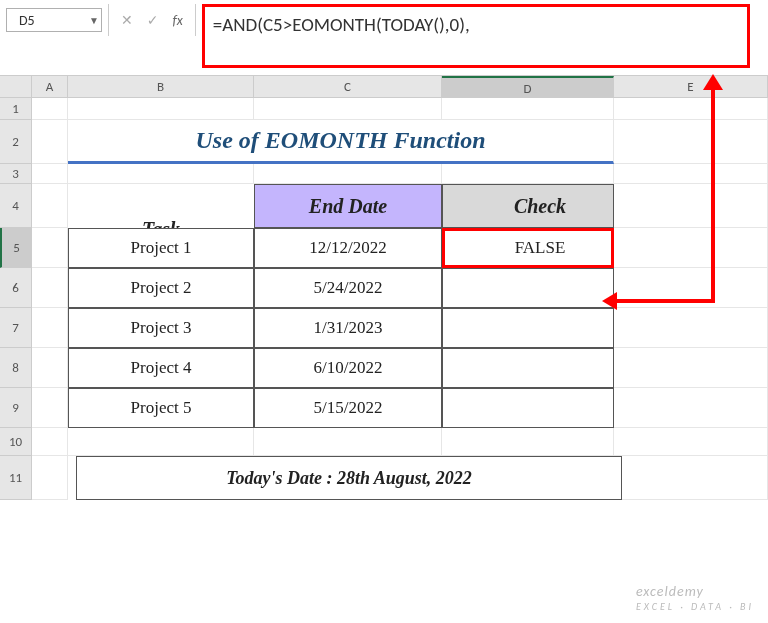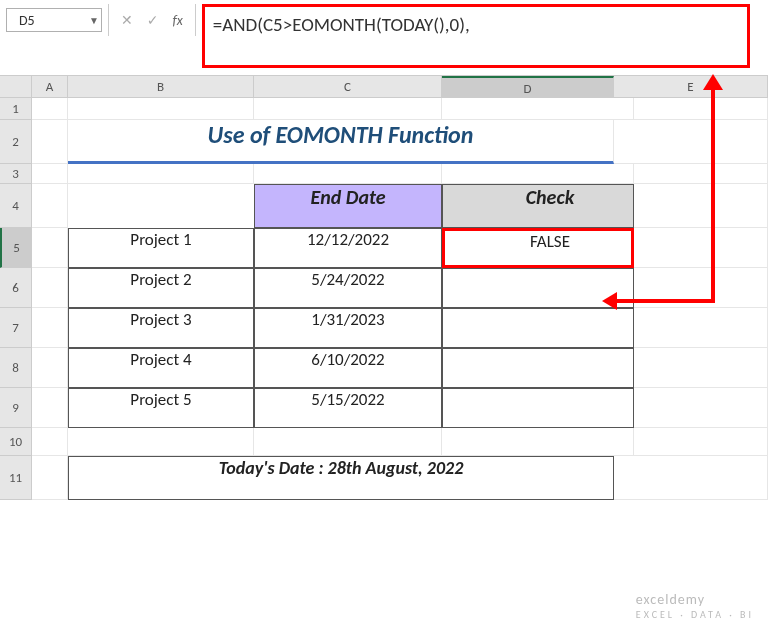--- a/index.html
+++ b/index.html
@@ -110,30 +110,31 @@
       display: flex;
       align-items: center;
       justify-content: center;
     }
     .rh5 { background: #ccc; border-left: 2px solid #217346; }
     .cell {
       border-right: 1px solid #e6e6e6;
       border-bottom: 1px solid #e6e6e6;
       background: #fff;
       display: flex;
-      align-items: flex-start;
+      align-items: center;
       justify-content: center;
       font-size: 17px;
       color: #222;
       position: relative;
+      font-family: Liberation Serif, serif;
     }
     .cA { width: 36px; }
     .cB { width: 186px; }
     .cC { width: 188px; }
-    .cD { width: 192px; padding-left: 24px; }
+    .cD { width: 172px; padding-left: 24px; }
     .cE { flex: 1; }
     .r1 { height: 22px; }
     .r2 { height: 44px; }
     .r3 { height: 20px; }
     .r4 { height: 44px; }
     .rd { height: 40px; }
     .r10 { height: 28px; }
     .r11 { height: 44px; }
     .merged-title {
       width: 546px;
@@ -156,20 +157,21 @@
     .td { border: 1px solid #555; font-size: 17px; }
     .sel-cell {
       border: 3px solid #ff0000 !important;
     }
     .merged-footer {
       width: 546px;
       border: 1.5px solid #555;
       font-weight: bold;
       font-style: italic;
       font-size: 18px;
+      margin-left: 8px;
     }
     .arrow-vert {
       position: absolute;
       width: 4px;
       background: #ff0000;
       left: 711px;
       top: 78px;
       height: 225px;
       z-index: 10;
     }
@@ -198,23 +200,24 @@
       top: 292px;
       width: 0; height: 0;
       border-top: 9px solid transparent;
       border-bottom: 9px solid transparent;
       border-right: 15px solid #ff0000;
       z-index: 11;
     }
     .watermark {
       position: absolute;
       right: 14px;
-      bottom: 2px;
+      bottom: 10px;
       font-size: 14px;
       color: #bbb;
+      font-style: italic;
       letter-spacing: 1px;
     }
     .watermark small { display:block; font-size:10px; letter-spacing:3px; text-align:center;}
   </style>
 </head>
 <body>
 
 <div class="formula-bar">
   <div class="name-box-area">
     <div class="name-box">

